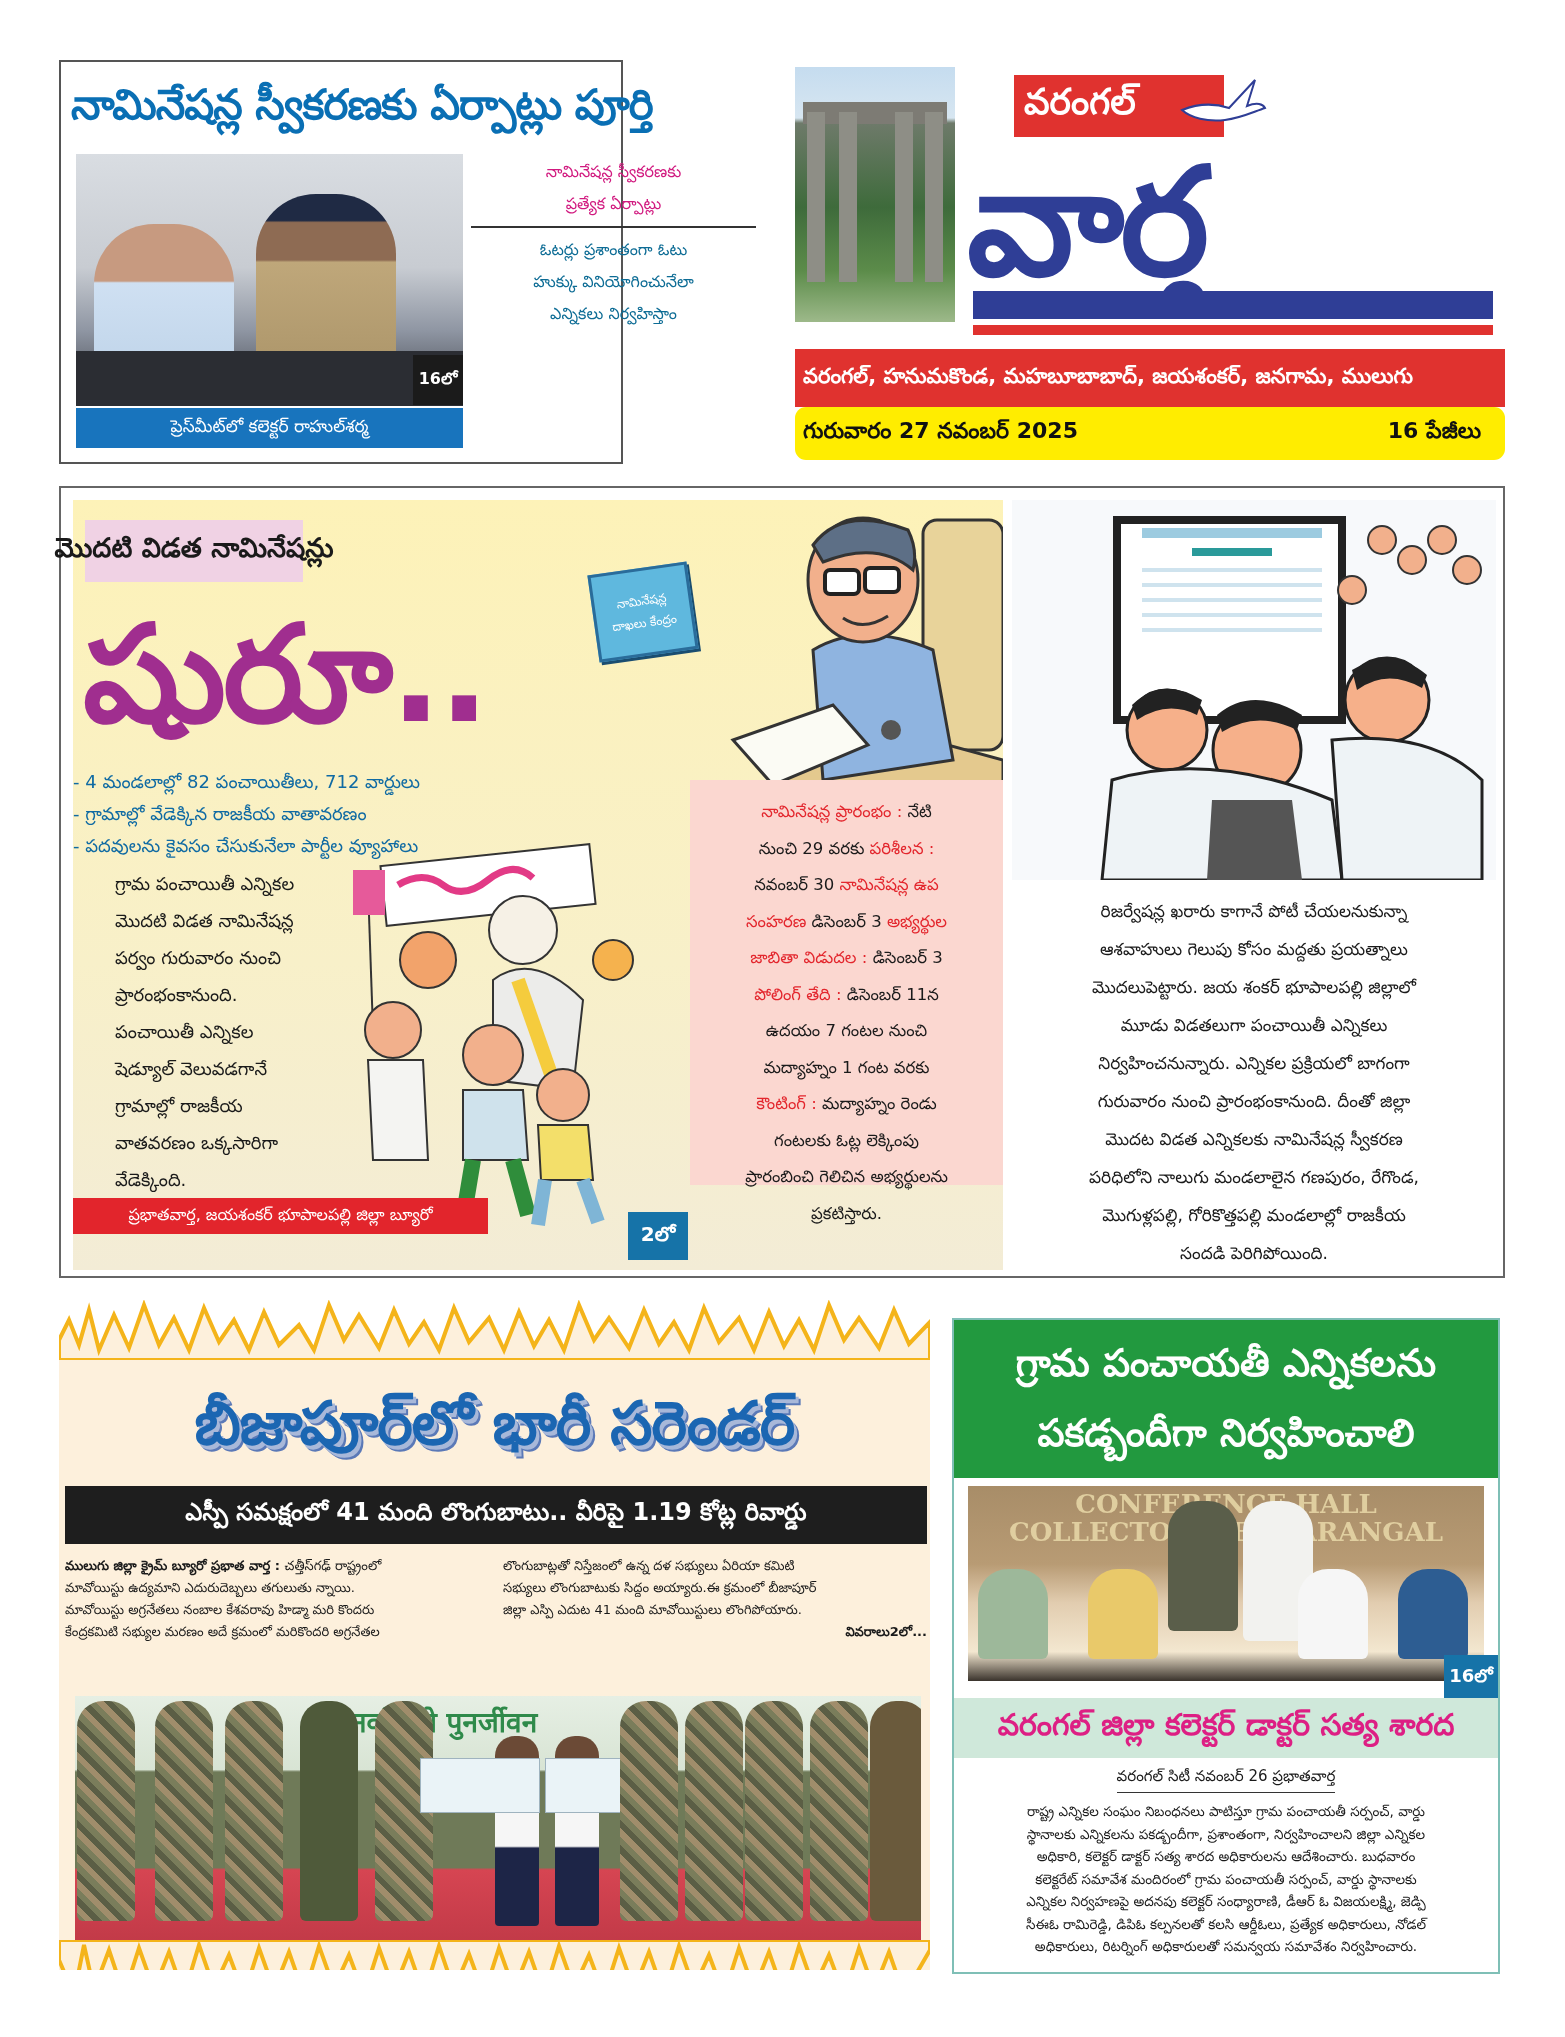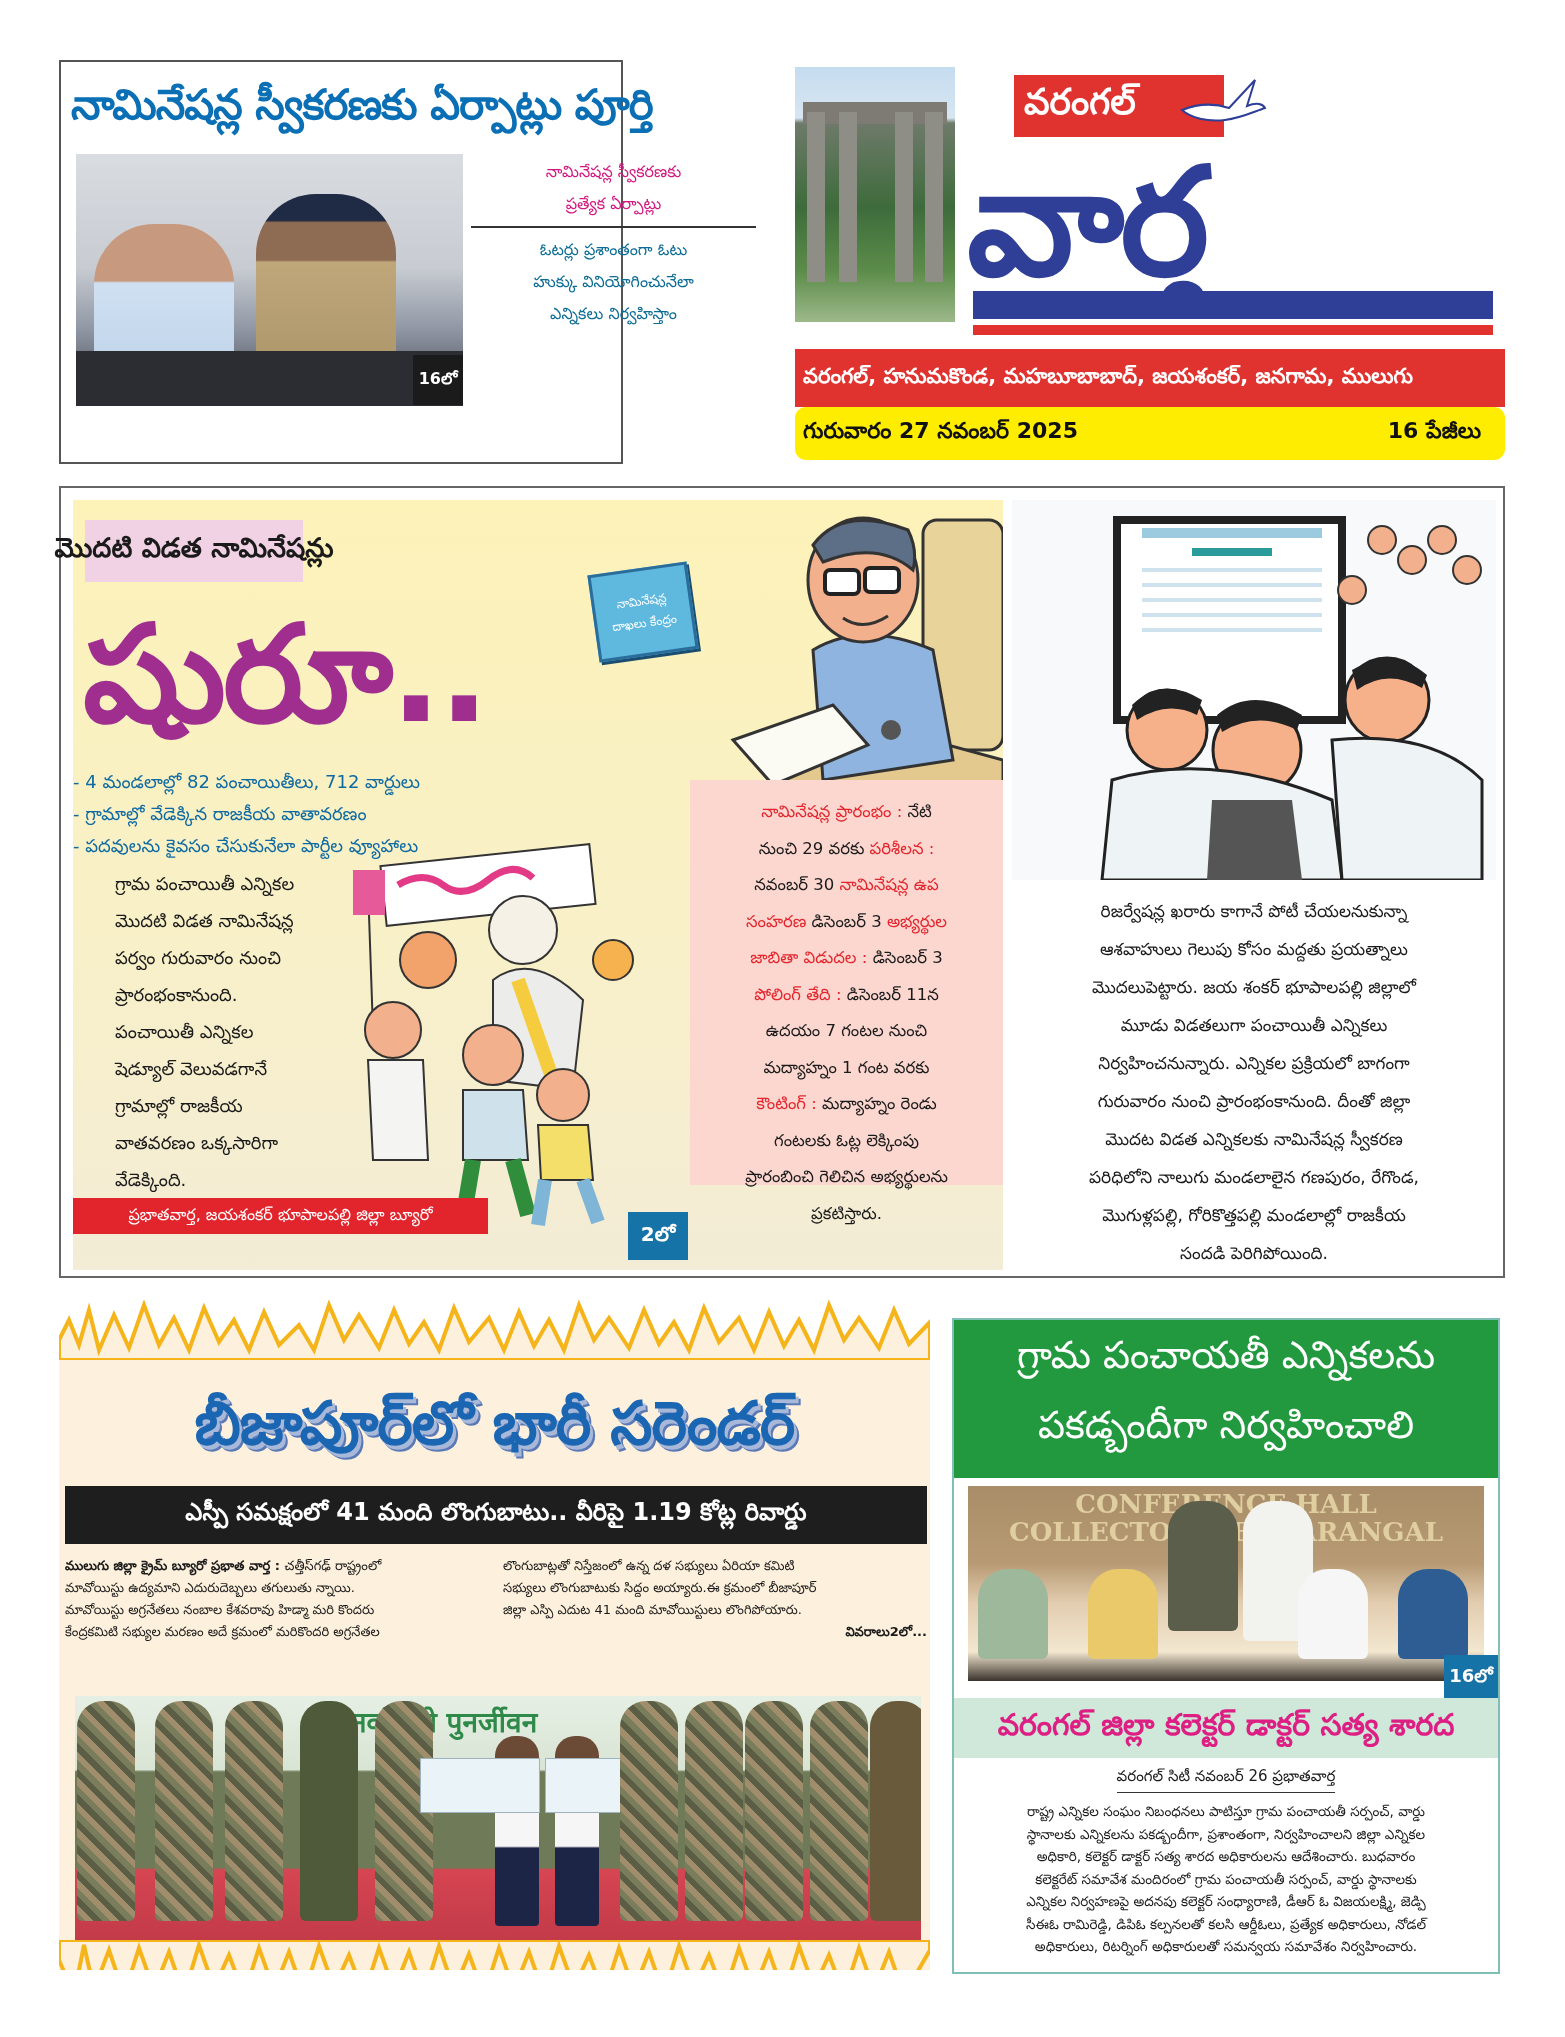--- a/index.html
+++ b/index.html
@@ -74,21 +74,21 @@
   #surrender .more { text-align:right; font-weight:bold; }
   #surrender .photo { position:absolute; left:16px; top:396px; width:846px; height:245px;
     background: linear-gradient(180deg,#e6efe4 0%,#d8e4d4 30%,#6f7a58 31%,#6f7a58 70%,#d64552 71%,#c23a48 100%); overflow:hidden; }
   #surrender .photo .banner { position:absolute; left:260px; top:6px; width:300px; height:40px; color:#2f8a4a; font-size:28px; font-weight:bold; }
   #surrender .photo .cheque { position:absolute; top:62px; width:120px; height:55px; background:#eaf3f7; border:1px solid #9fb3bf; }
   #surrender .photo .soldier { position:absolute; top:5px; width:58px; height:220px; border-radius:26px 26px 6px 6px; background: repeating-linear-gradient(45deg,#7a7d5b 0 6px,#a08d6b 6px 12px,#5b5e45 12px 18px); }
   #surrender .photo .civ { position:absolute; top:40px; width:44px; height:190px; border-radius:20px 20px 4px 4px; background: linear-gradient(180deg,#6b4a36 0%,#6b4a36 18%,#f6f6f6 19%,#f6f6f6 58%,#1d2547 59%); }
 
   
   #warangal { left: 952px; top: 1318px; width: 548px; height: 656px; border: 2px solid #7fbfb6; background:#fff; }
-  #warangal .green-head { position:absolute; left:0; top:0; width:544px; height:158px; background:#22993f; color:#fff; font-size:38px; font-weight:normal; text-align:center; line-height:70px; white-space:nowrap; }
+  #warangal .green-head { position:absolute; left:0; top:0; width:544px; height:158px; background:#22993f; color:#fff; font-size:38px; font-weight:bold; text-align:center; line-height:70px; padding-top:8px; white-space:nowrap; }
   #warangal .photo { position:absolute; left:14px; top:166px; width:516px; height:195px;
     background: linear-gradient(180deg,#a88d68 0%,#b89b74 40%,#e2cdb0 60%,#f3e7d0 85%,#3a332c 100%); overflow:hidden; }
   #warangal .photo .wall-text { position:absolute; left:0; top:4px; width:100%; text-align:center; color:#e9d9a9; font-family:"DejaVu Serif", serif; font-size:26px; font-weight:bold; line-height:28px; opacity:.85; }
   #warangal .photo .p { position:absolute; bottom:22px; width:70px; height:90px; border-radius:30px 30px 6px 6px; }
   #warangal .badge16 { position:absolute; left:490px; top:335px; width:54px; height:46px; background:#1673a8; color:#fff; font-size:18px; font-weight:bold; display:flex; align-items:center; justify-content:center; }
   #warangal .name-strip { position:absolute; left:0; top:378px; width:544px; height:60px; background:#cfe8da; color:#dd1f84; font-size:30px; font-weight:bold; display:flex; align-items:center; justify-content:center; white-space:nowrap; }
   #warangal .dateline { position:absolute; left:0; top:446px; width:544px; text-align:center; }
   #warangal .dateline span { display:inline-block; font-size:15px; padding-bottom:4px; border-bottom:1.5px solid #333; }
   #warangal .body { position:absolute; left:10px; top:480px; width:524px; text-align:center; }
   #warangal .body p { font-size:13.5px; line-height:22.5px; white-space:nowrap; }
@@ -97,20 +97,21 @@
 <body>
 
 <section id="top-story" class="abs">
   <h1 class="headline">నామినేషన్ల స్వీకరణకు ఏర్పాట్లు పూర్తి</h1>
   <div class="photo">
     <div class="person1"></div>
     <div class="person2"></div>
     <div class="desk"></div>
   </div>
   <div class="badge16">16లో</div>
+  <div class="caption">ప్రెస్‌మీట్‌లో కలెక్టర్ రాహుల్‌శర్మ</div>
   <div class="subheads">
     <div class="subhead-group c-magenta">
       <div class="subhead-line">నామినేషన్ల స్వీకరణకు</div>
       <div class="subhead-line">ప్రత్యేక ఏర్పాట్లు</div>
     </div>
     <div class="subhead-group c-teal">
       <div class="subhead-line">ఓటర్లు ప్రశాంతంగా ఓటు</div>
       <div class="subhead-line">హుక్కు వినియోగించునేలా</div>
       <div class="subhead-line">ఎన్నికలు నిర్వహిస్తాం</div>
     </div>

